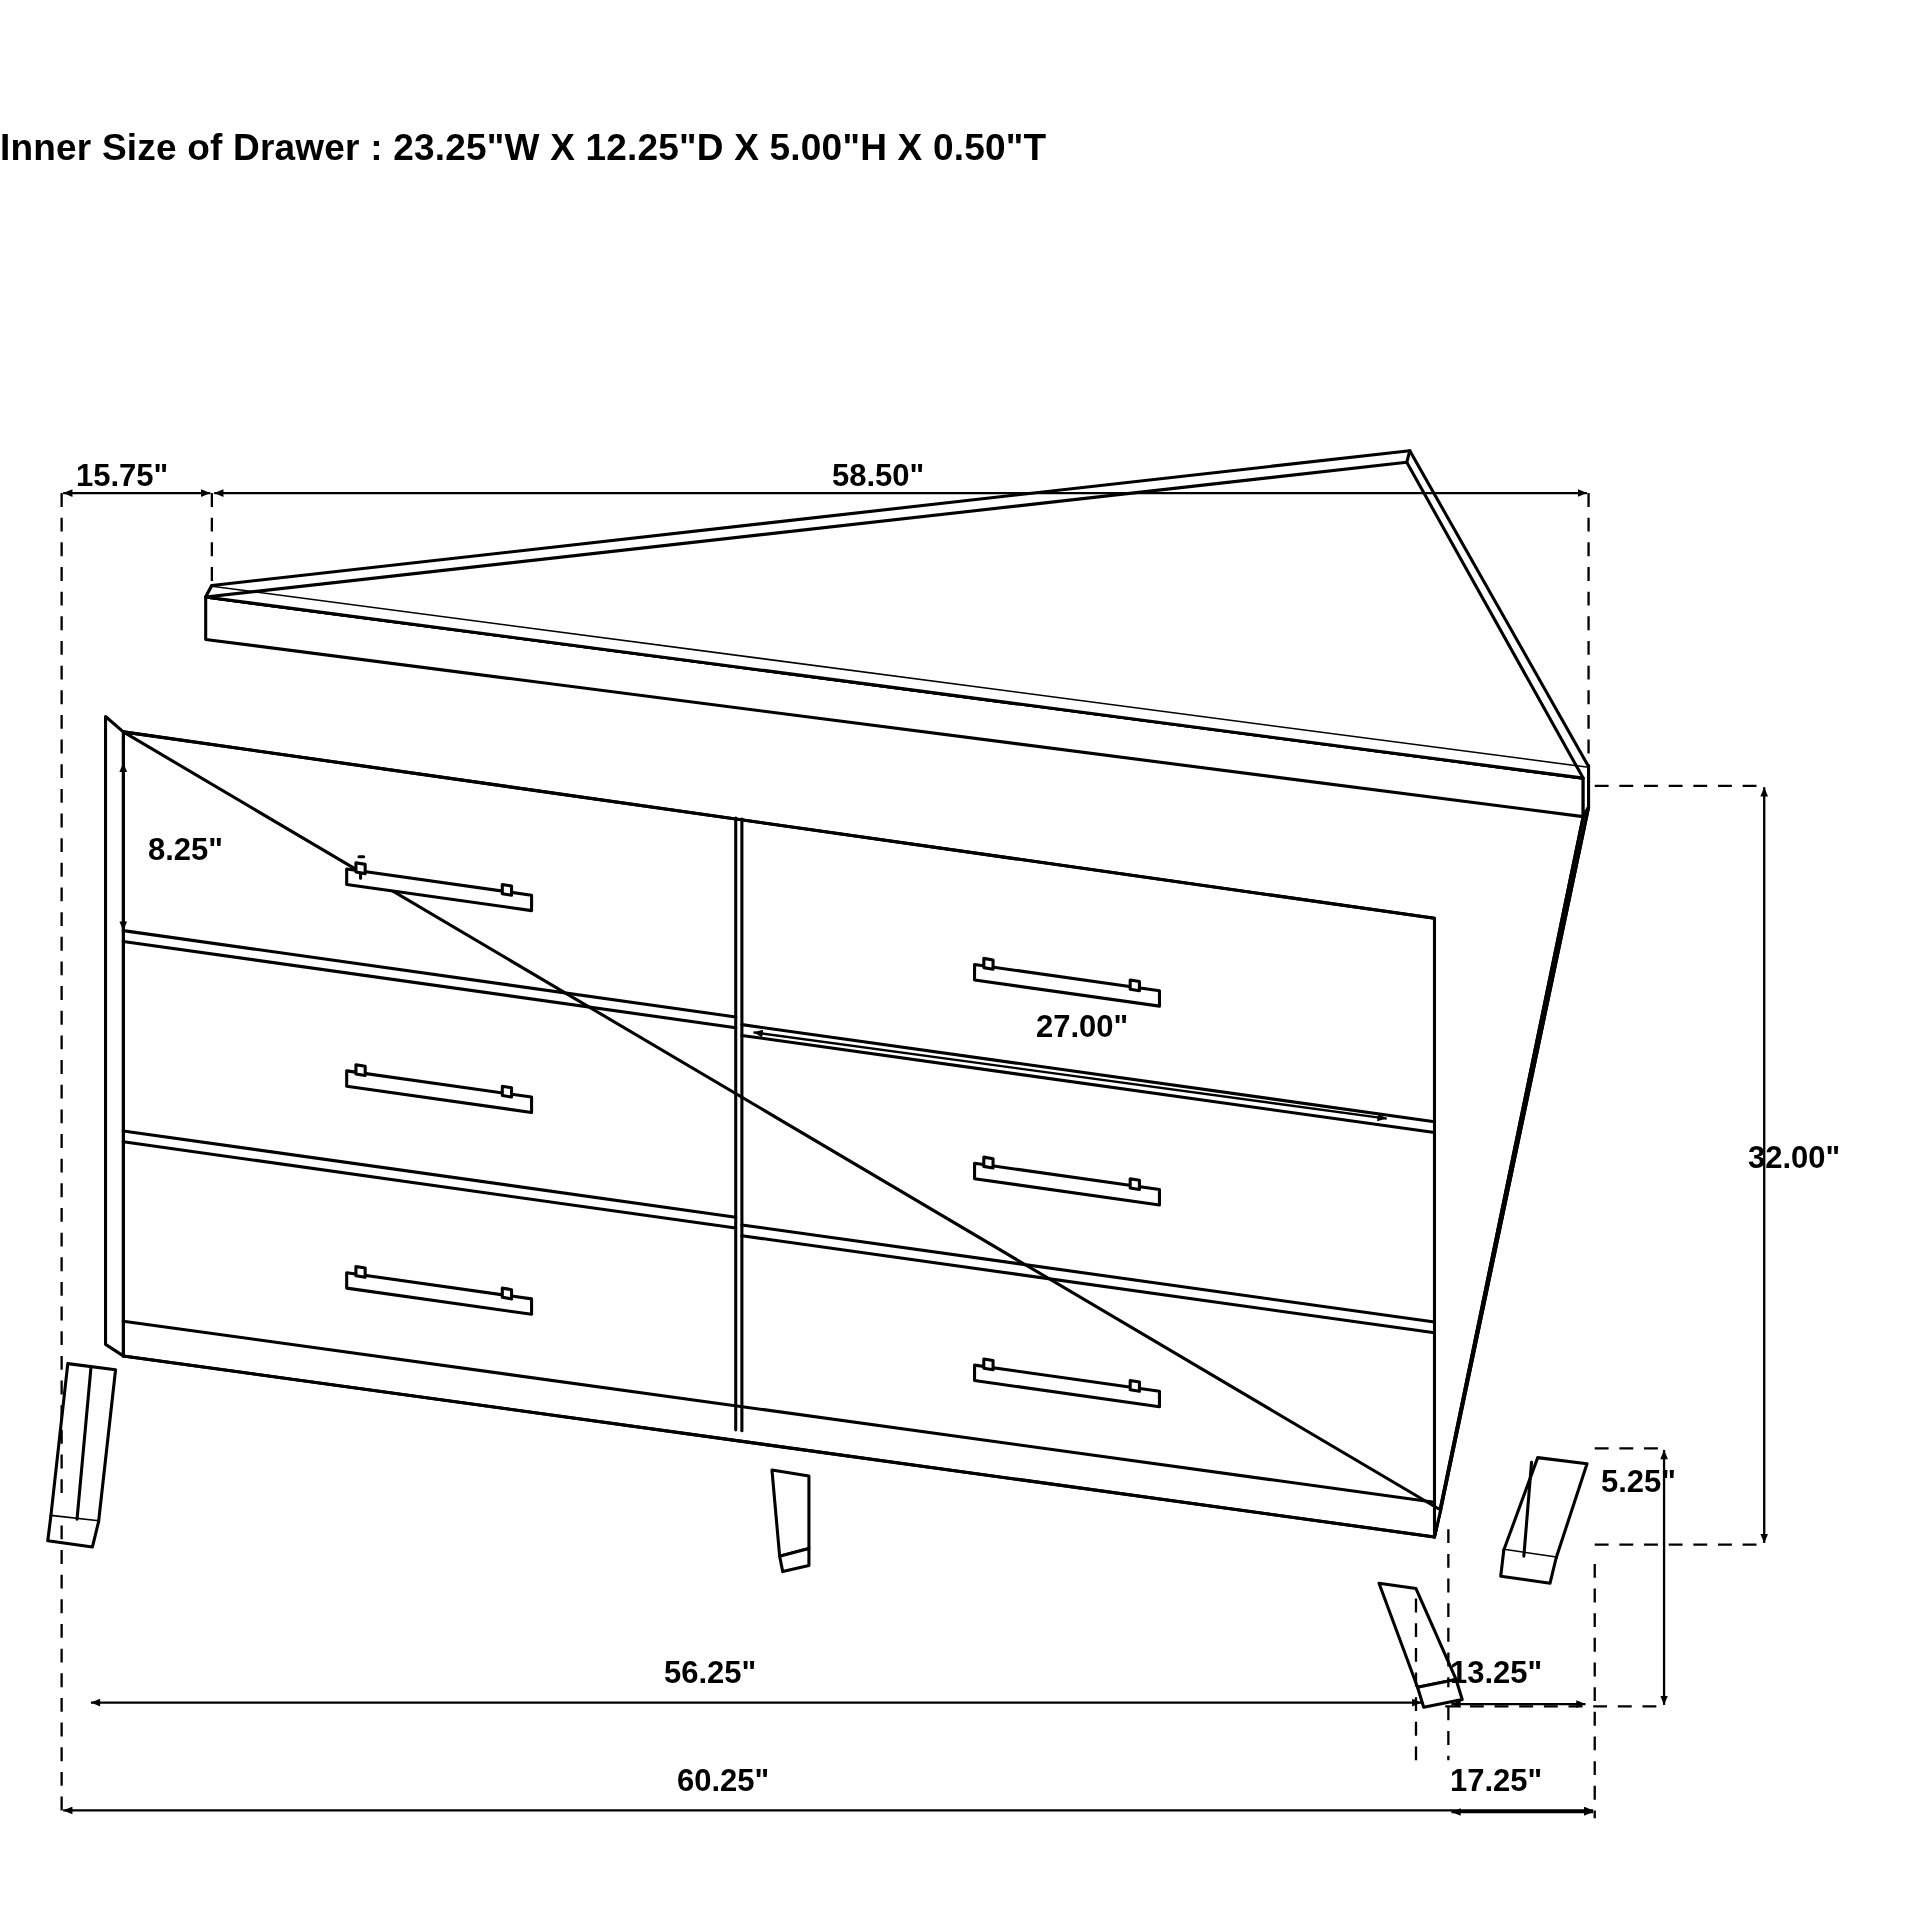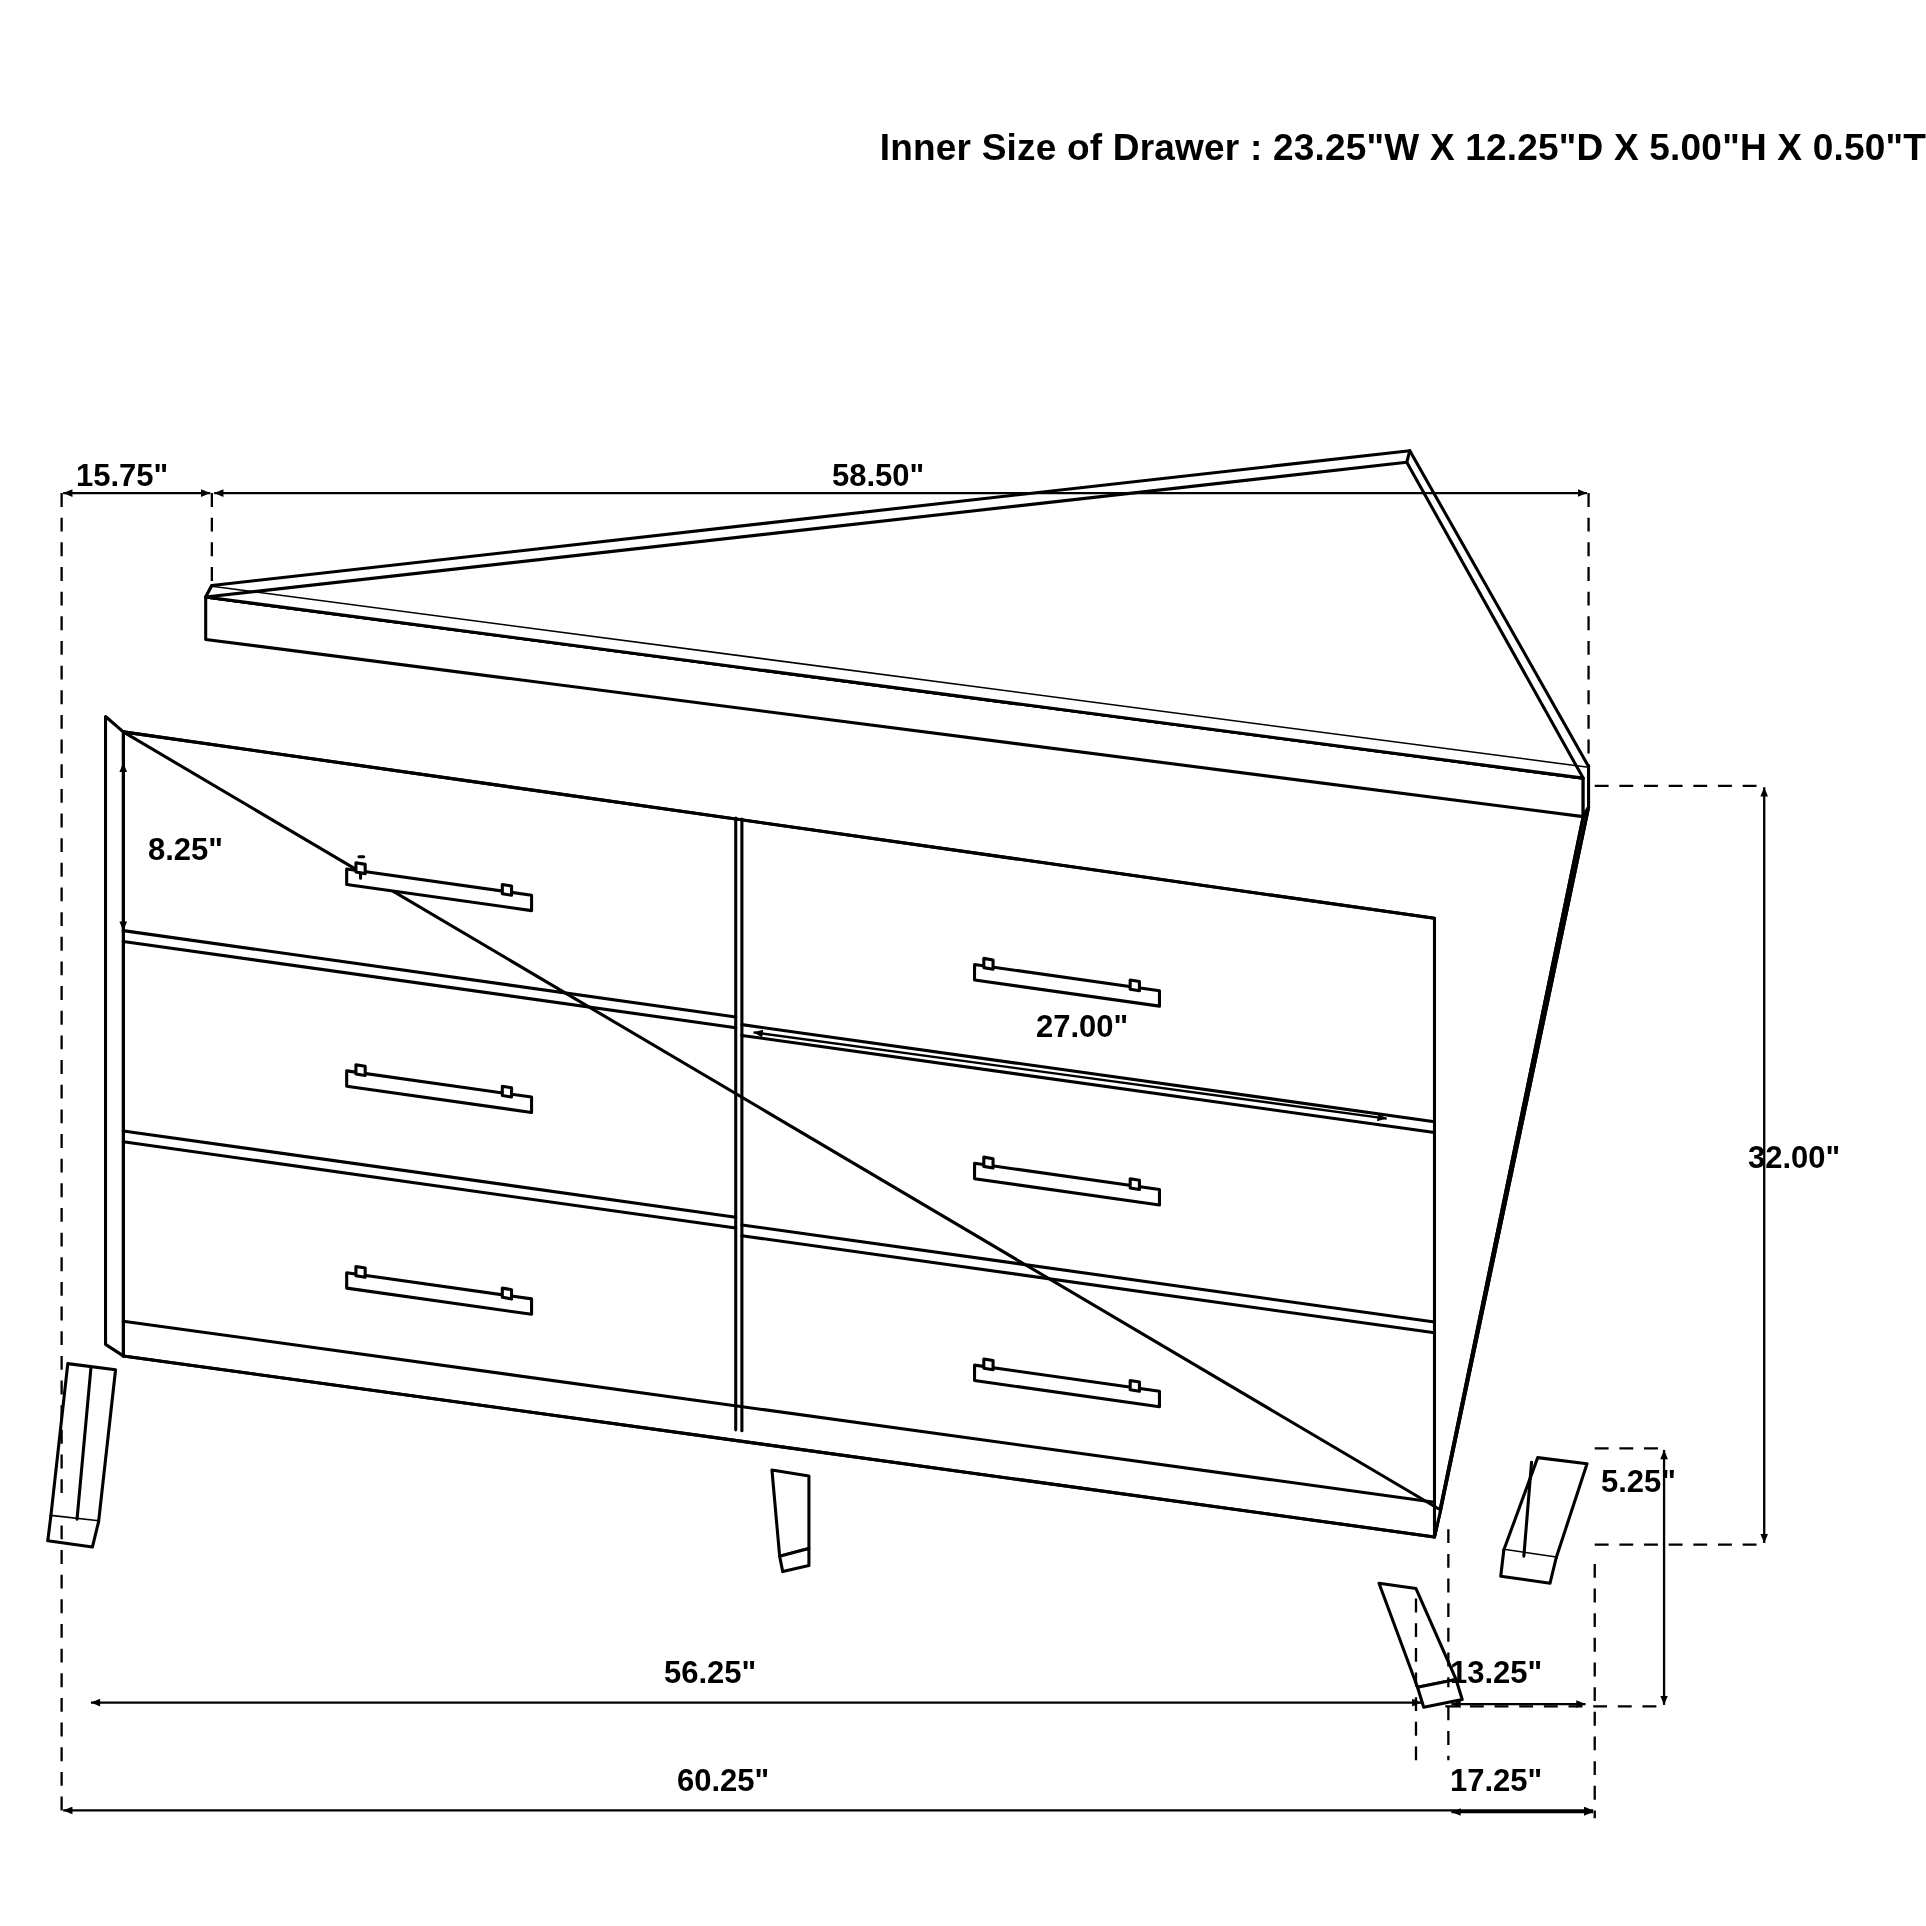--- a/index.html
+++ b/index.html
@@ -17,21 +17,21 @@
   #stage {
     position: relative;
     width: 1926px;
     height: 1926px;
   }
   #title {
     position: absolute;
     top: 127px;
     left: 0;
     width: 1926px;
-    text-align: right;
+    text-align: left;
     font-size: 37px;
     font-weight: bold;
     letter-spacing: 0.2px;
   }
   svg.drawing {
     position: absolute;
     top: 0;
     left: 0;
     width: 1926px;
     height: 1926px;

